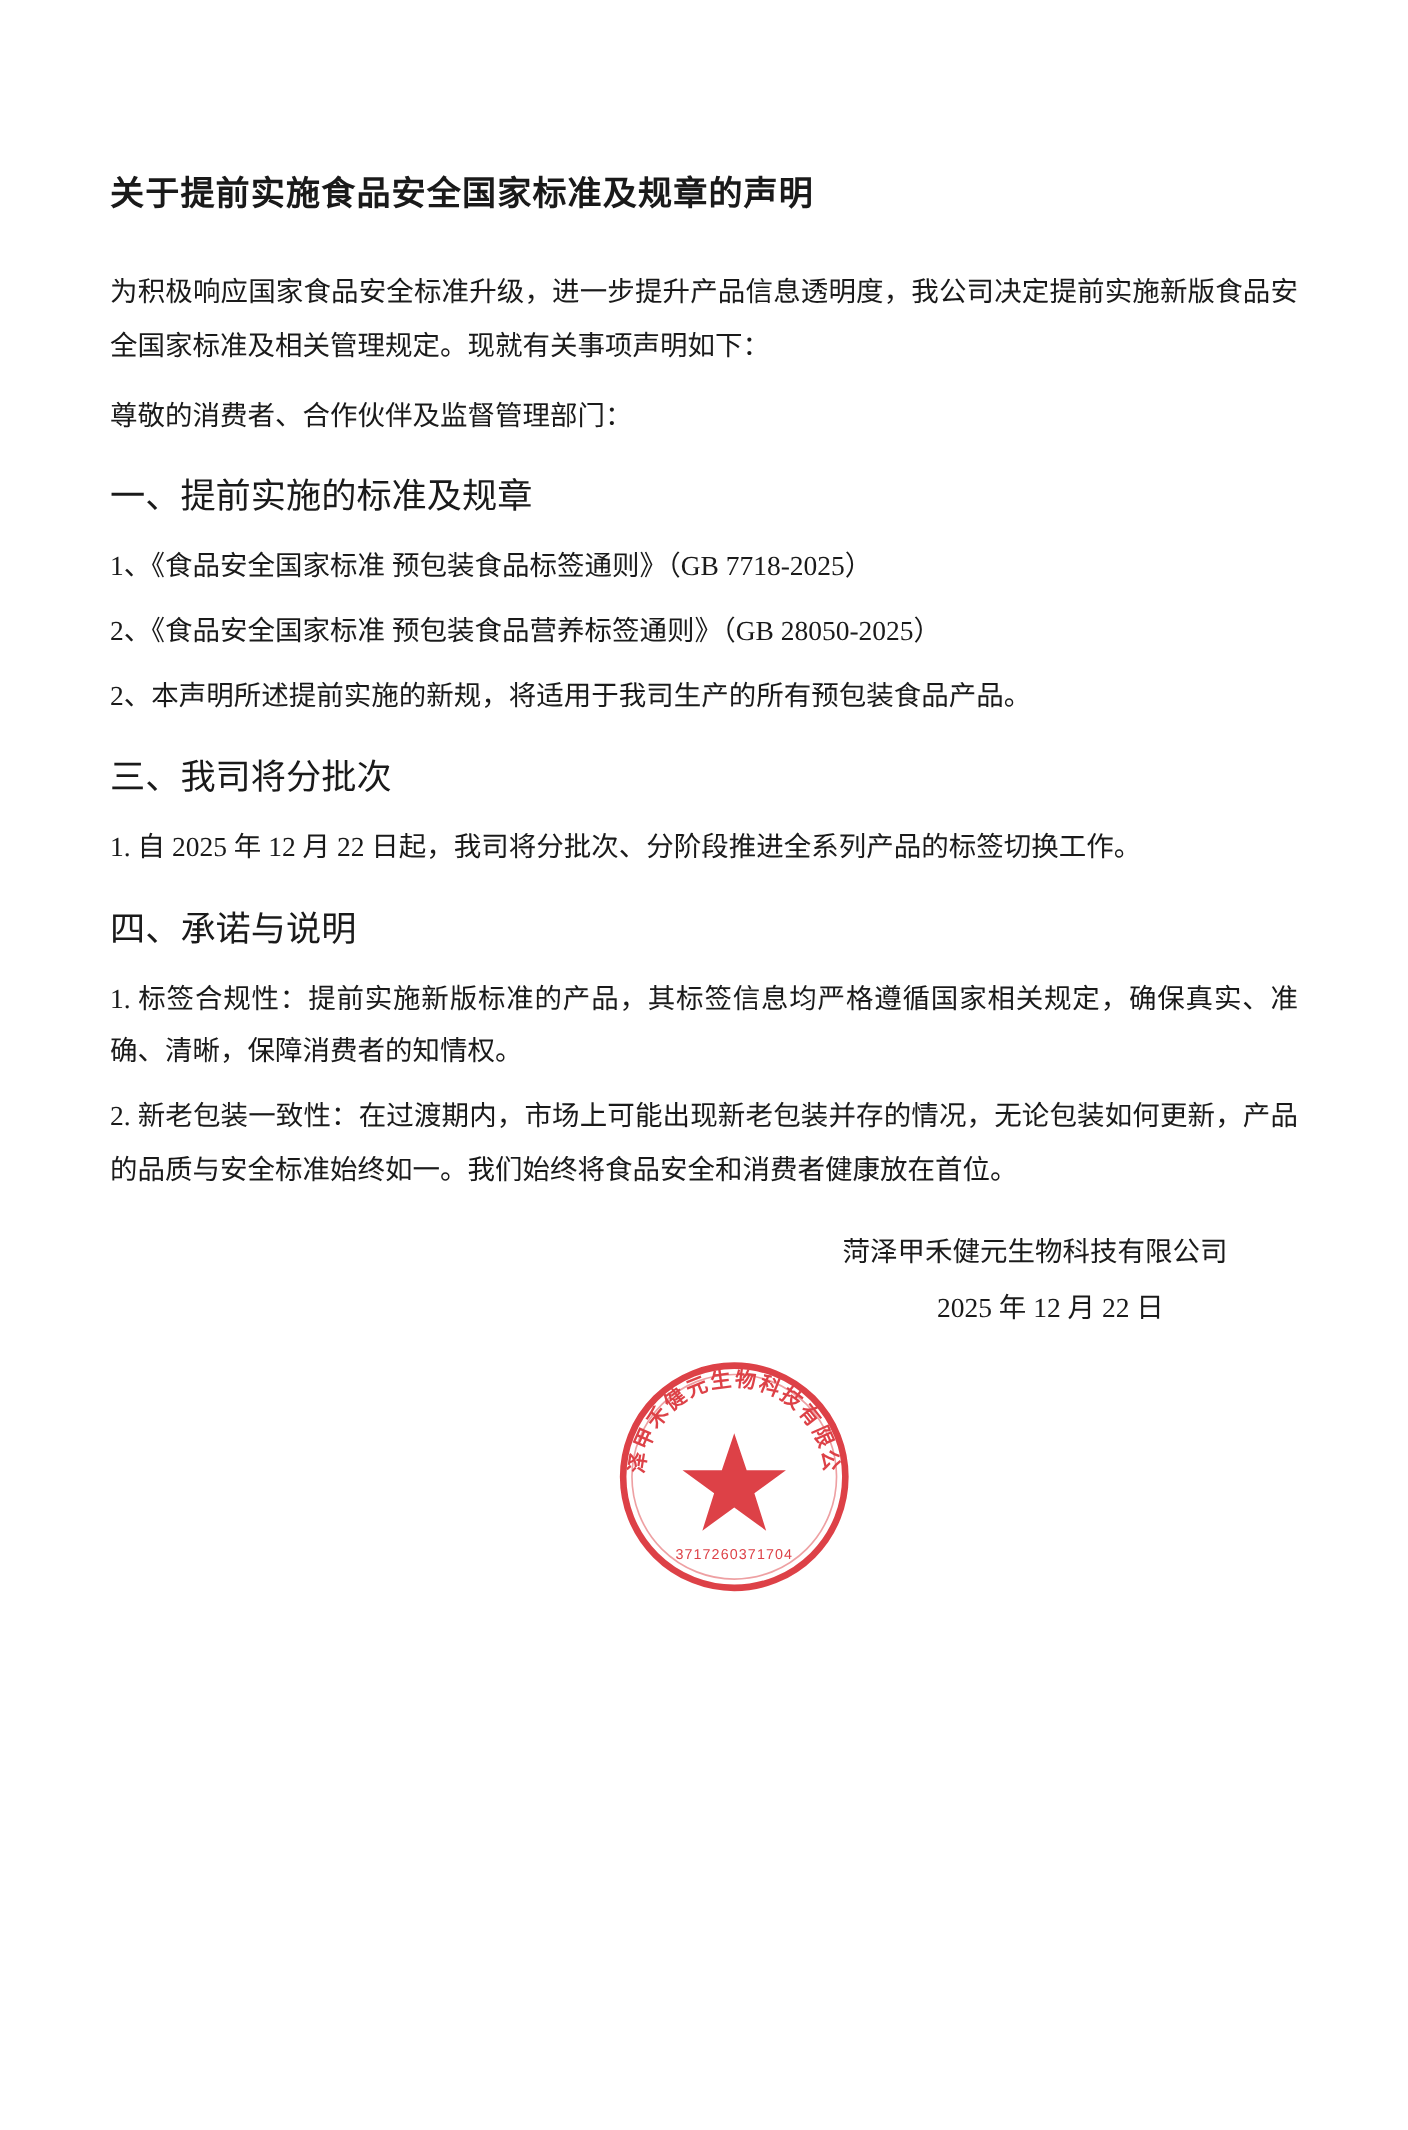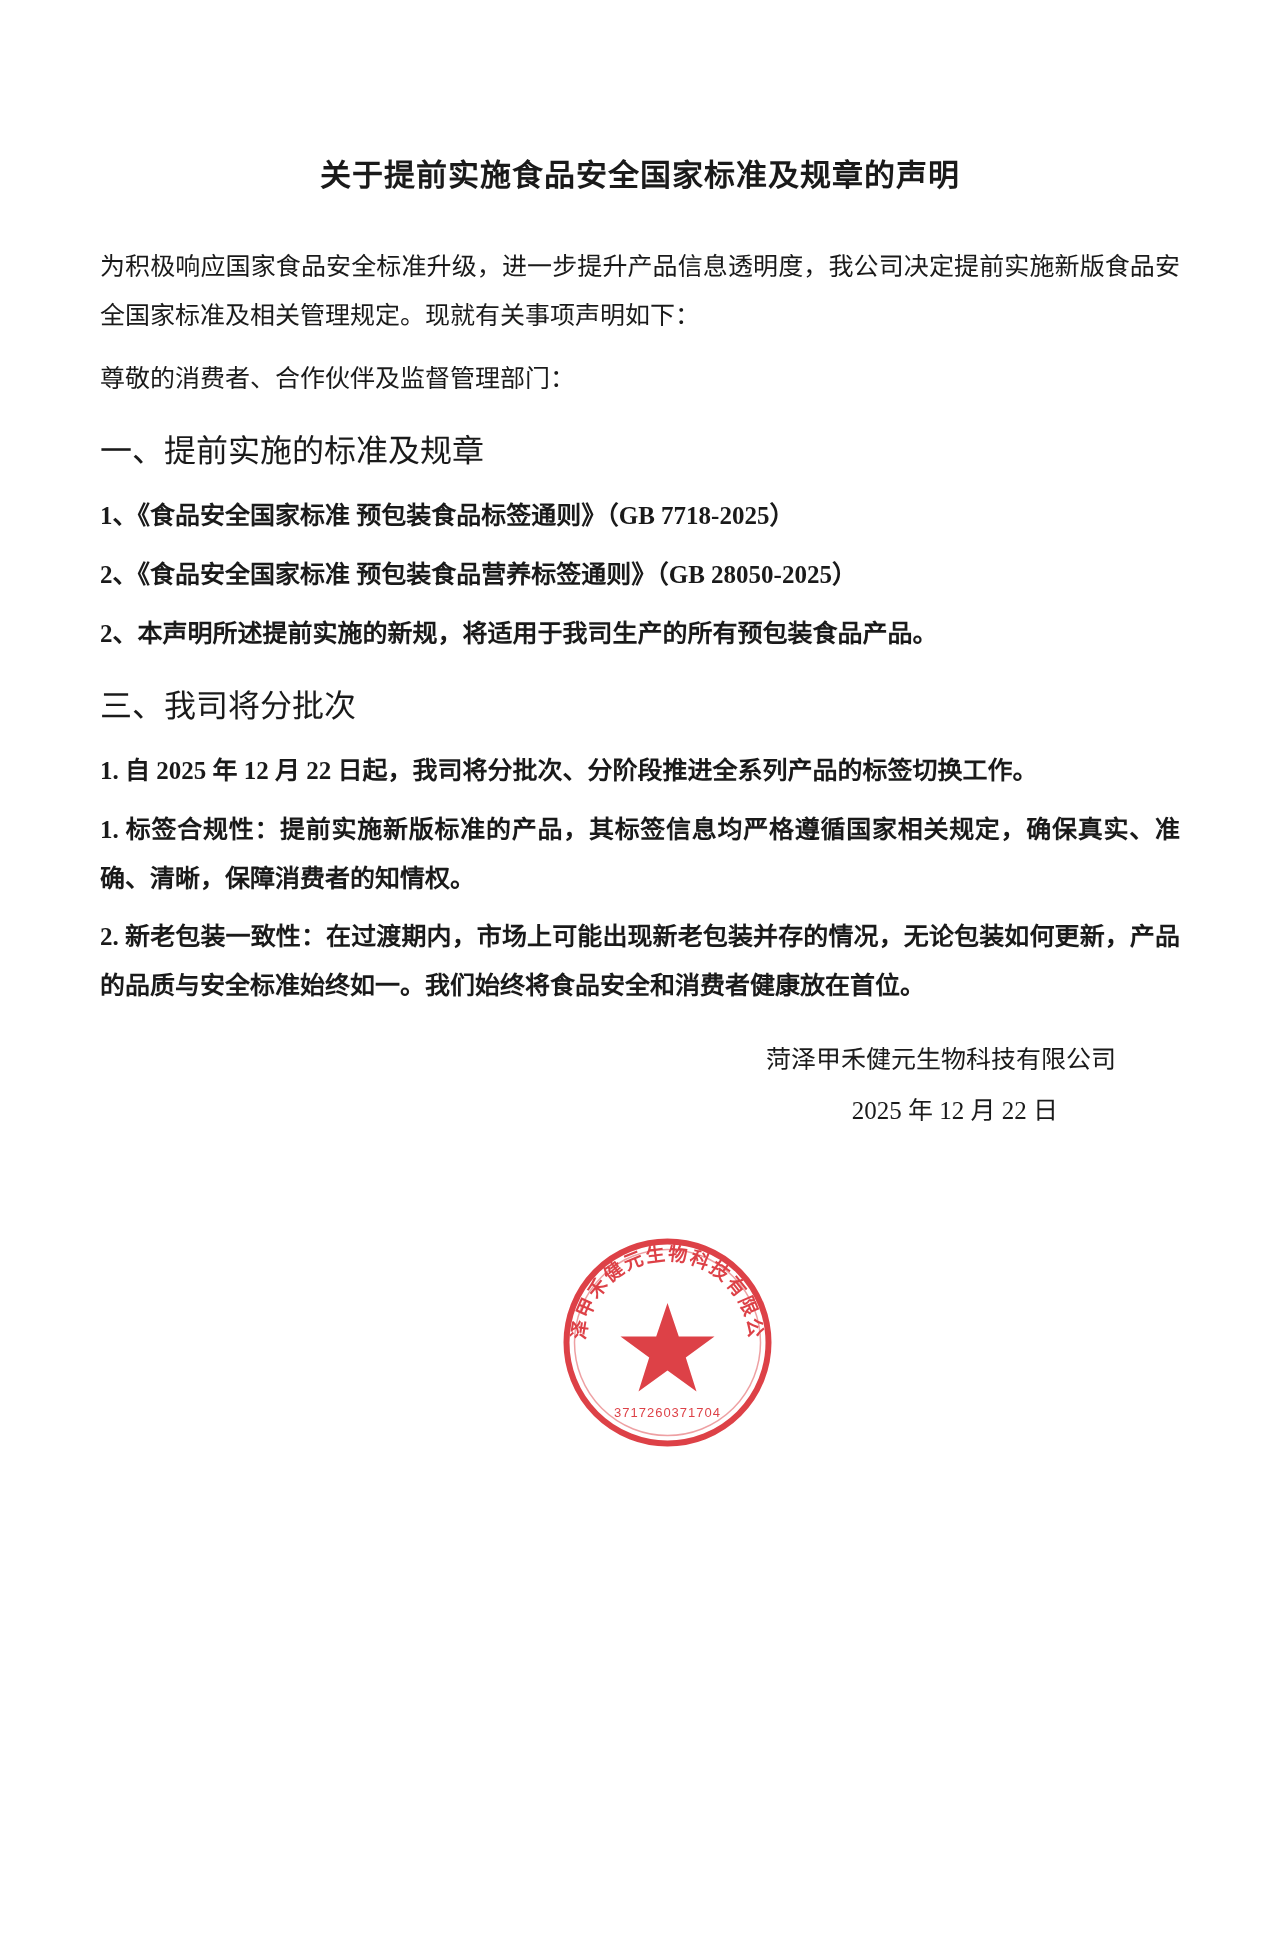--- a/index.html
+++ b/index.html
@@ -17,21 +17,20 @@
   }
   .page {
     position: relative;
     width: 1280px;
     height: 1936px;
     background: #ffffff;
     box-sizing: border-box;
     padding: 150px 100px 40px 100px;
   }
   .doc-title {
-    text-align: center;
     font-size: 31px;
     font-weight: bold;
     letter-spacing: 1px;
     margin: 0 0 48px 0;
     font-family: "Liberation Serif", "DejaVu Serif", serif;
   }
   .para {
     font-size: 25px;
     line-height: 1.95;
     margin: 0 0 14px 0;
@@ -41,21 +40,20 @@
     margin-bottom: 12px;
   }
   .heading {
     font-size: 32px;
     font-weight: normal;
     line-height: 1.9;
     margin: 18px 0 10px 0;
   }
   .para.tight {
     margin-bottom: 10px;
-    font-weight: bold;
   }
   .closing {
     font-size: 25px;
     line-height: 1.9;
     margin: 34px 0 6px 0;
     text-indent: 2em;
   }
   .sign-block {
     margin-top: 26px;
     text-align: right;
@@ -113,20 +111,21 @@
 
   <h2 class="heading">一、提前实施的标准及规章</h2>
   <p class="para tight">1、《食品安全国家标准 预包装食品标签通则》（GB 7718-2025）</p>
   <p class="para tight">2、《食品安全国家标准 预包装食品营养标签通则》（GB 28050-2025）</p>
 
   <p class="para tight">2、本声明所述提前实施的新规，将适用于我司生产的所有预包装食品产品。</p>
 
   <h2 class="heading">三、我司将分批次</h2>
   <p class="para tight">1. 自 2025 年 12 月 22 日起，我司将分批次、分阶段推进全系列产品的标签切换工作。</p>
 
+  <h2 class="heading">四、承诺与说明</h2>
   <p class="para tight">1. 标签合规性：提前实施新版标准的产品，其标签信息均严格遵循国家相关规定，确保真实、准确、清晰，保障消费者的知情权。</p>
   <p class="para tight">2. 新老包装一致性：在过渡期内，市场上可能出现新老包装并存的情况，无论包装如何更新，产品的品质与安全标准始终如一。我们始终将食品安全和消费者健康放在首位。</p>
 
 
   <div class="sign-block">
     <p class="sign-company">菏泽甲禾健元生物科技有限公司</p>
     <p class="sign-date">2025 年 12 月 22 日</p>
   </div>
 
   <div class="seal">

